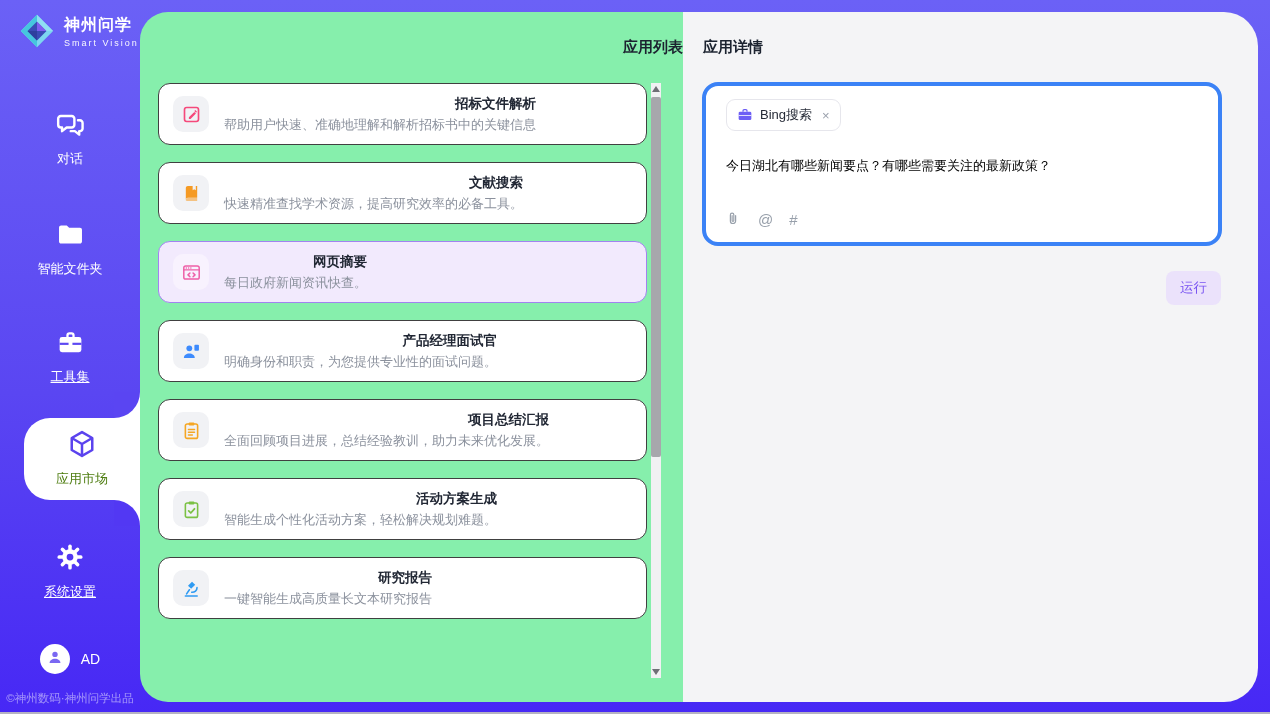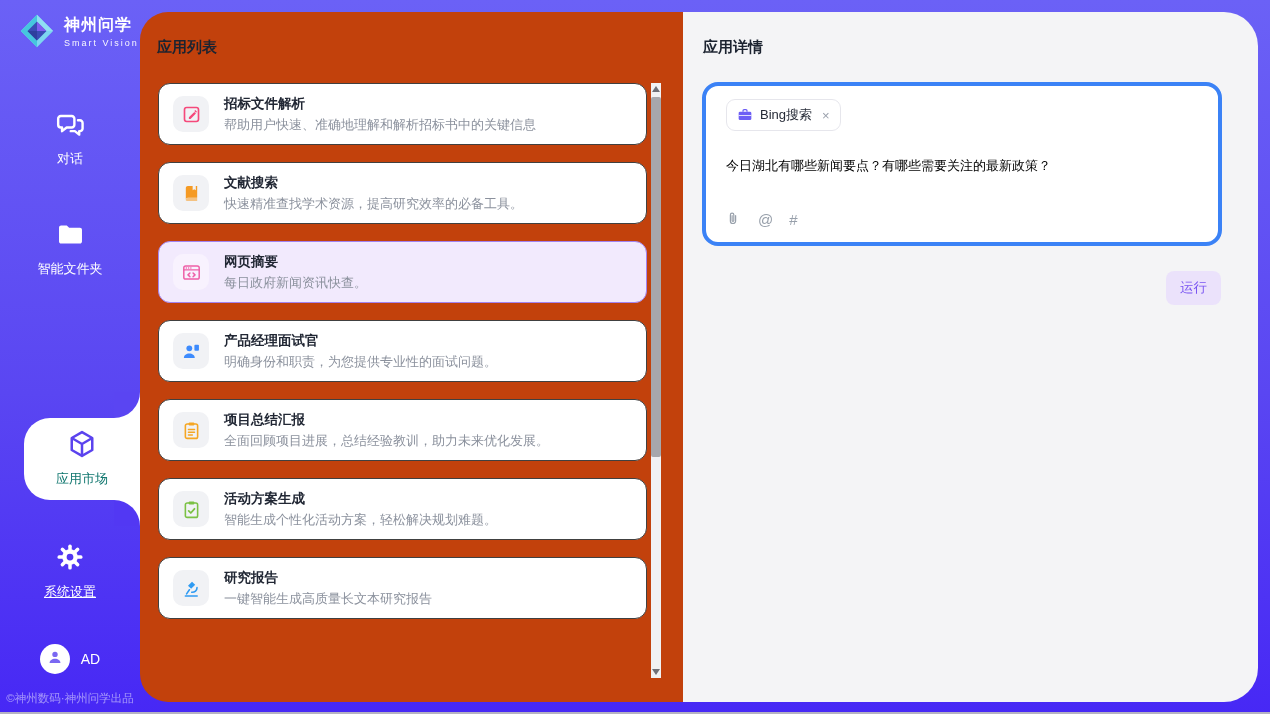--- a/index.html
+++ b/index.html
@@ -14,34 +14,34 @@
   .logo svg { display:block; }
   .logo-name { font-size:16px; font-weight:bold; letter-spacing:1px; }
   .logo-sub { font-size:9px; letter-spacing:2px; margin-top:2px; opacity:.95; }
   .nav-item { position:absolute; left:0; width:140px; text-align:center; color:#fff; cursor:pointer; }
   .nav-item svg { display:inline-block; }
   .nav-label { display:block; font-size:13px; margin-top:7px; }
   .nav-label.u { text-decoration:underline; }
   .nav-chat { top:110px; } .nav-folder { top:220px; } .nav-tools { top:328px; } .nav-settings { top:542px; }
   .nav-active { position:absolute; left:24px; right:0; top:418px; height:82px; background:#fff;
     border-radius:26px 0 0 26px; text-align:center; color:#5b43ee; padding-top:11px; }
-  .nav-active .nav-label { color:#0f766e; }
+  .nav-active .nav-label { color:#4d7c0f; }
   .scoop { position:absolute; right:0; width:26px; height:26px; background:#fff; }
   .scoop::before { content:""; position:absolute; inset:0; }
   .scoop-top { top:-26px; } .scoop-top::before { background:#5a45f2; border-bottom-right-radius:26px; }
   .scoop-bot { bottom:-26px; } .scoop-bot::before { background:#5238f3; border-top-right-radius:26px; }
   .user-row { position:absolute; left:0; bottom:40px; width:140px; display:flex; align-items:center; justify-content:center; gap:11px; }
   .avatar { width:30px; height:30px; border-radius:50%; background:#fff; display:flex; align-items:center; justify-content:center; }
   .user-name { font-size:14px; color:#fff; }
   .side-footer { position:absolute; left:0; bottom:8px; width:140px; text-align:center; font-size:11.5px; color:rgba(255,255,255,.5); }
 
   
   .app-shell { position:absolute; left:140px; top:12px; right:12px; bottom:12px; display:flex;
     border-radius:28px 34px 34px 28px; overflow:hidden; }
-  .list-panel { width:543px; flex:none; background:#c2410c; position:relative; }
+  .list-panel { width:543px; flex:none; background:#86efac; position:relative;text-align:right; }
   .detail-panel { flex:1; background:#f4f4f6; position:relative; }
   .panel-title { font-size:15px; font-weight:bold; color:#1c2330; }
   .list-panel .panel-title { padding:26px 0 0 17px; }
   .detail-panel .panel-title { padding:26px 0 0 20px; }
 
   
   .cards { margin:26px 36px 0 18px; }
   .card { height:62px; border:1px solid #404040; border-radius:12px; background:#fff;
     margin-bottom:17px; display:flex; align-items:center; padding:0 14px; gap:15px; cursor:pointer; }
   .card.selected { background:#f2eafd; border:1.5px solid #a283f0; }
@@ -102,20 +102,29 @@
           <path d="M18.2 8.5h1.6A2.2 2.2 0 0 1 22 10.7v4.6a2.2 2.2 0 0 1-2.2 2.2h-.6v2.9l-3.6-2.9h-3.4"></path>
         </svg></span>
     <span class="nav-label">对话</span>
   </div>
   <div class="nav-item nav-folder">
     <span><svg width="29" height="29" viewBox="0 0 24 24">
           <path d="M2.5 6.2c0-1 .8-1.7 1.7-1.7h4.7l2 2h8.9c1 0 1.7.8 1.7 1.7v9.6c0 1-.8 1.7-1.7 1.7H4.2c-1 0-1.7-.8-1.7-1.7V6.2z" fill="#fff"></path>
         </svg></span>
     <span class="nav-label">智能文件夹</span>
   </div>
+  <div class="nav-item nav-tools">
+    <span><svg width="29" height="29" viewBox="0 0 24 24">
+          <rect x="3" y="7.5" width="18" height="12.5" rx="2" fill="#fff"></rect>
+          <path d="M9.5 7.5V6c0-.9.7-1.6 1.6-1.6h1.8c.9 0 1.6.7 1.6 1.6v1.5" fill="none" stroke="#fff" stroke-width="1.9"></path>
+          <rect x="3" y="12.2" width="18" height="1.8" fill="#5d49f2"></rect>
+          <rect x="10.4" y="11.2" width="3.2" height="3.6" rx=".8" fill="#fff"></rect>
+        </svg></span>
+    <span class="nav-label u">工具集</span>
+  </div>
 
   <div class="nav-active">
     <span class="scoop scoop-top"></span>
     <span class="scoop scoop-bot"></span>
     <span><svg width="30" height="30" viewBox="0 0 24 24" fill="none" stroke="#5b43ee" stroke-width="2" stroke-linejoin="round">
           <path d="M12 2.5l8.2 4.7v9.6L12 21.5l-8.2-4.7V7.2L12 2.5z"></path>
           <path d="M12 12L3.8 7.2M12 12l8.2-4.8M12 12v9.5"></path>
         </svg></span>
     <span class="nav-label">应用市场</span>
   </div>

